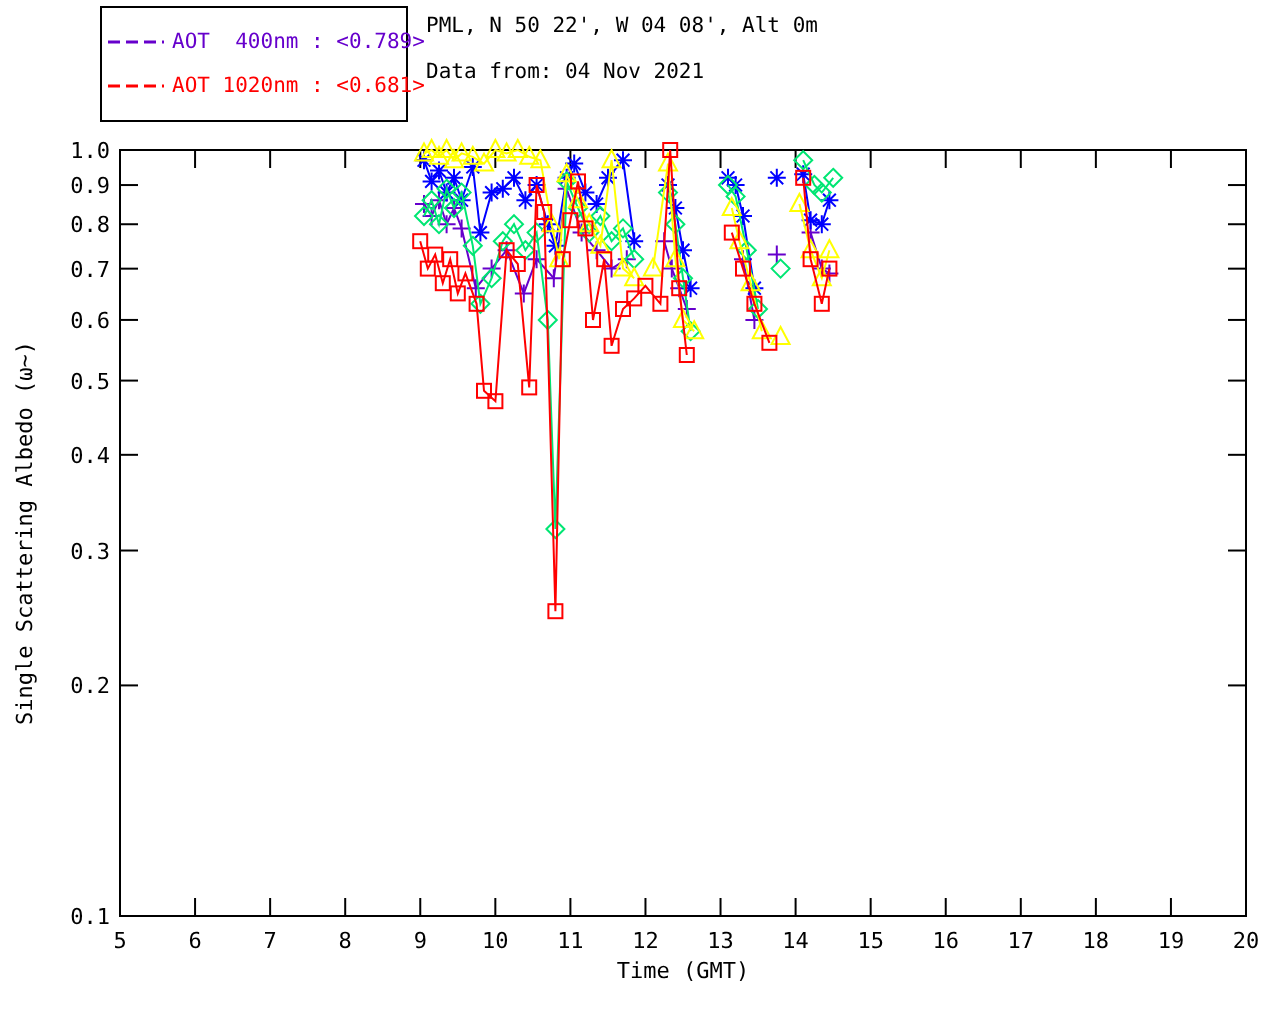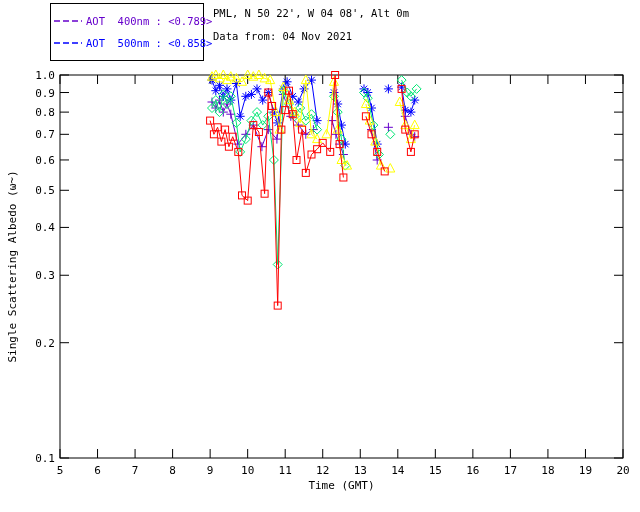--- a/index.html
+++ b/index.html
@@ -315,20 +315,20 @@
     </svg>
   <div id="legend-box">
       <div class="legend-row">
         <svg class="legend-swatch" width="30" height="10">
           <line x1="1" y1="5" x2="29" y2="5" stroke="#6600CC" stroke-width="1.5" stroke-dasharray="6,3"></line>
         </svg>
         <span class="legend-label" style="color: rgb(102, 0, 204);">AOT  400nm : &lt;0.789&gt;</span>
       </div>
       <div class="legend-row">
         <svg class="legend-swatch" width="30" height="10">
-          <line x1="1" y1="5" x2="29" y2="5" stroke="#0000FF" stroke-width="1.5" stroke-dasharray="6,3"></line>
+          <line x1="1" y1="5" x2="29" y2="5" stroke="#FF0000" stroke-width="1.5" stroke-dasharray="6,3"></line>
         </svg>
-        <span class="legend-label" style="color: rgb(0, 0, 255);">AOT  500nm : &lt;0.858&gt;</span>
+        <span class="legend-label" style="color: rgb(255, 0, 0);">AOT 1020nm : &lt;0.681&gt;</span>
       </div>
     </div>
   <div class="title-line" id="title-line-1">PML, N 50 22', W 04 08', Alt 0m</div>
   <div class="title-line" id="title-line-2">Data from: 04 Nov 2021</div>
 </div>
 
 </body></html>

